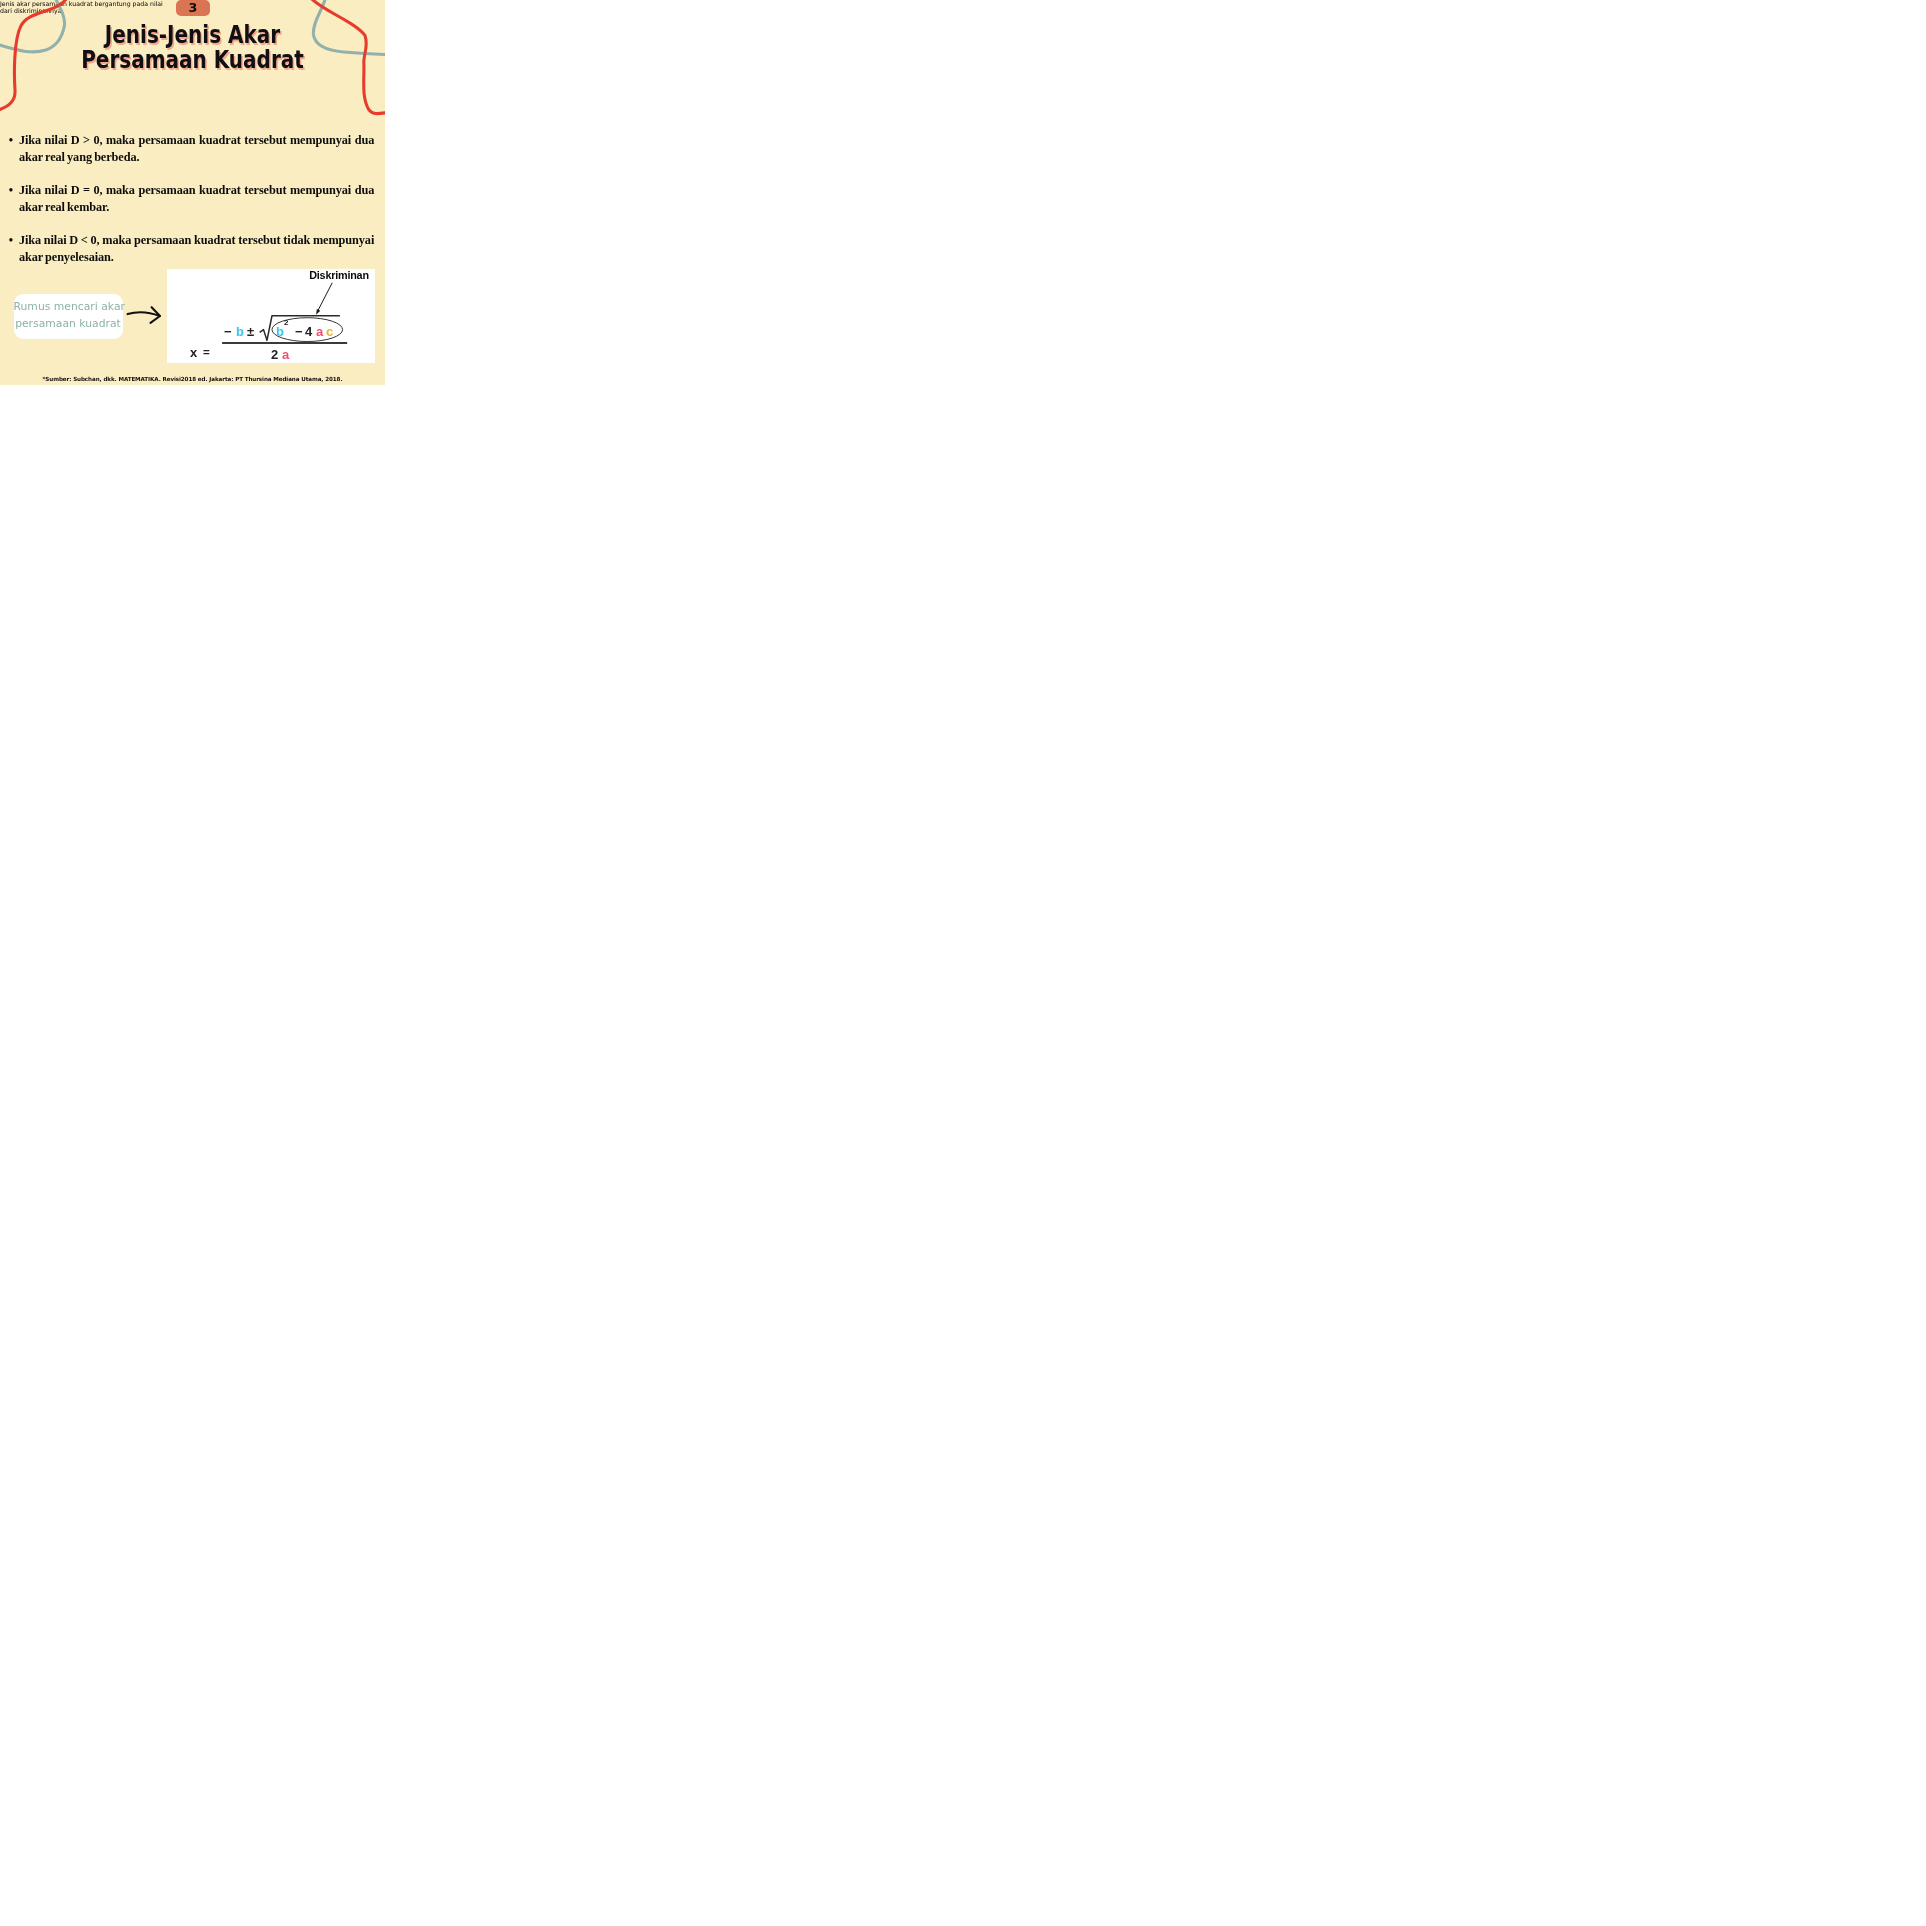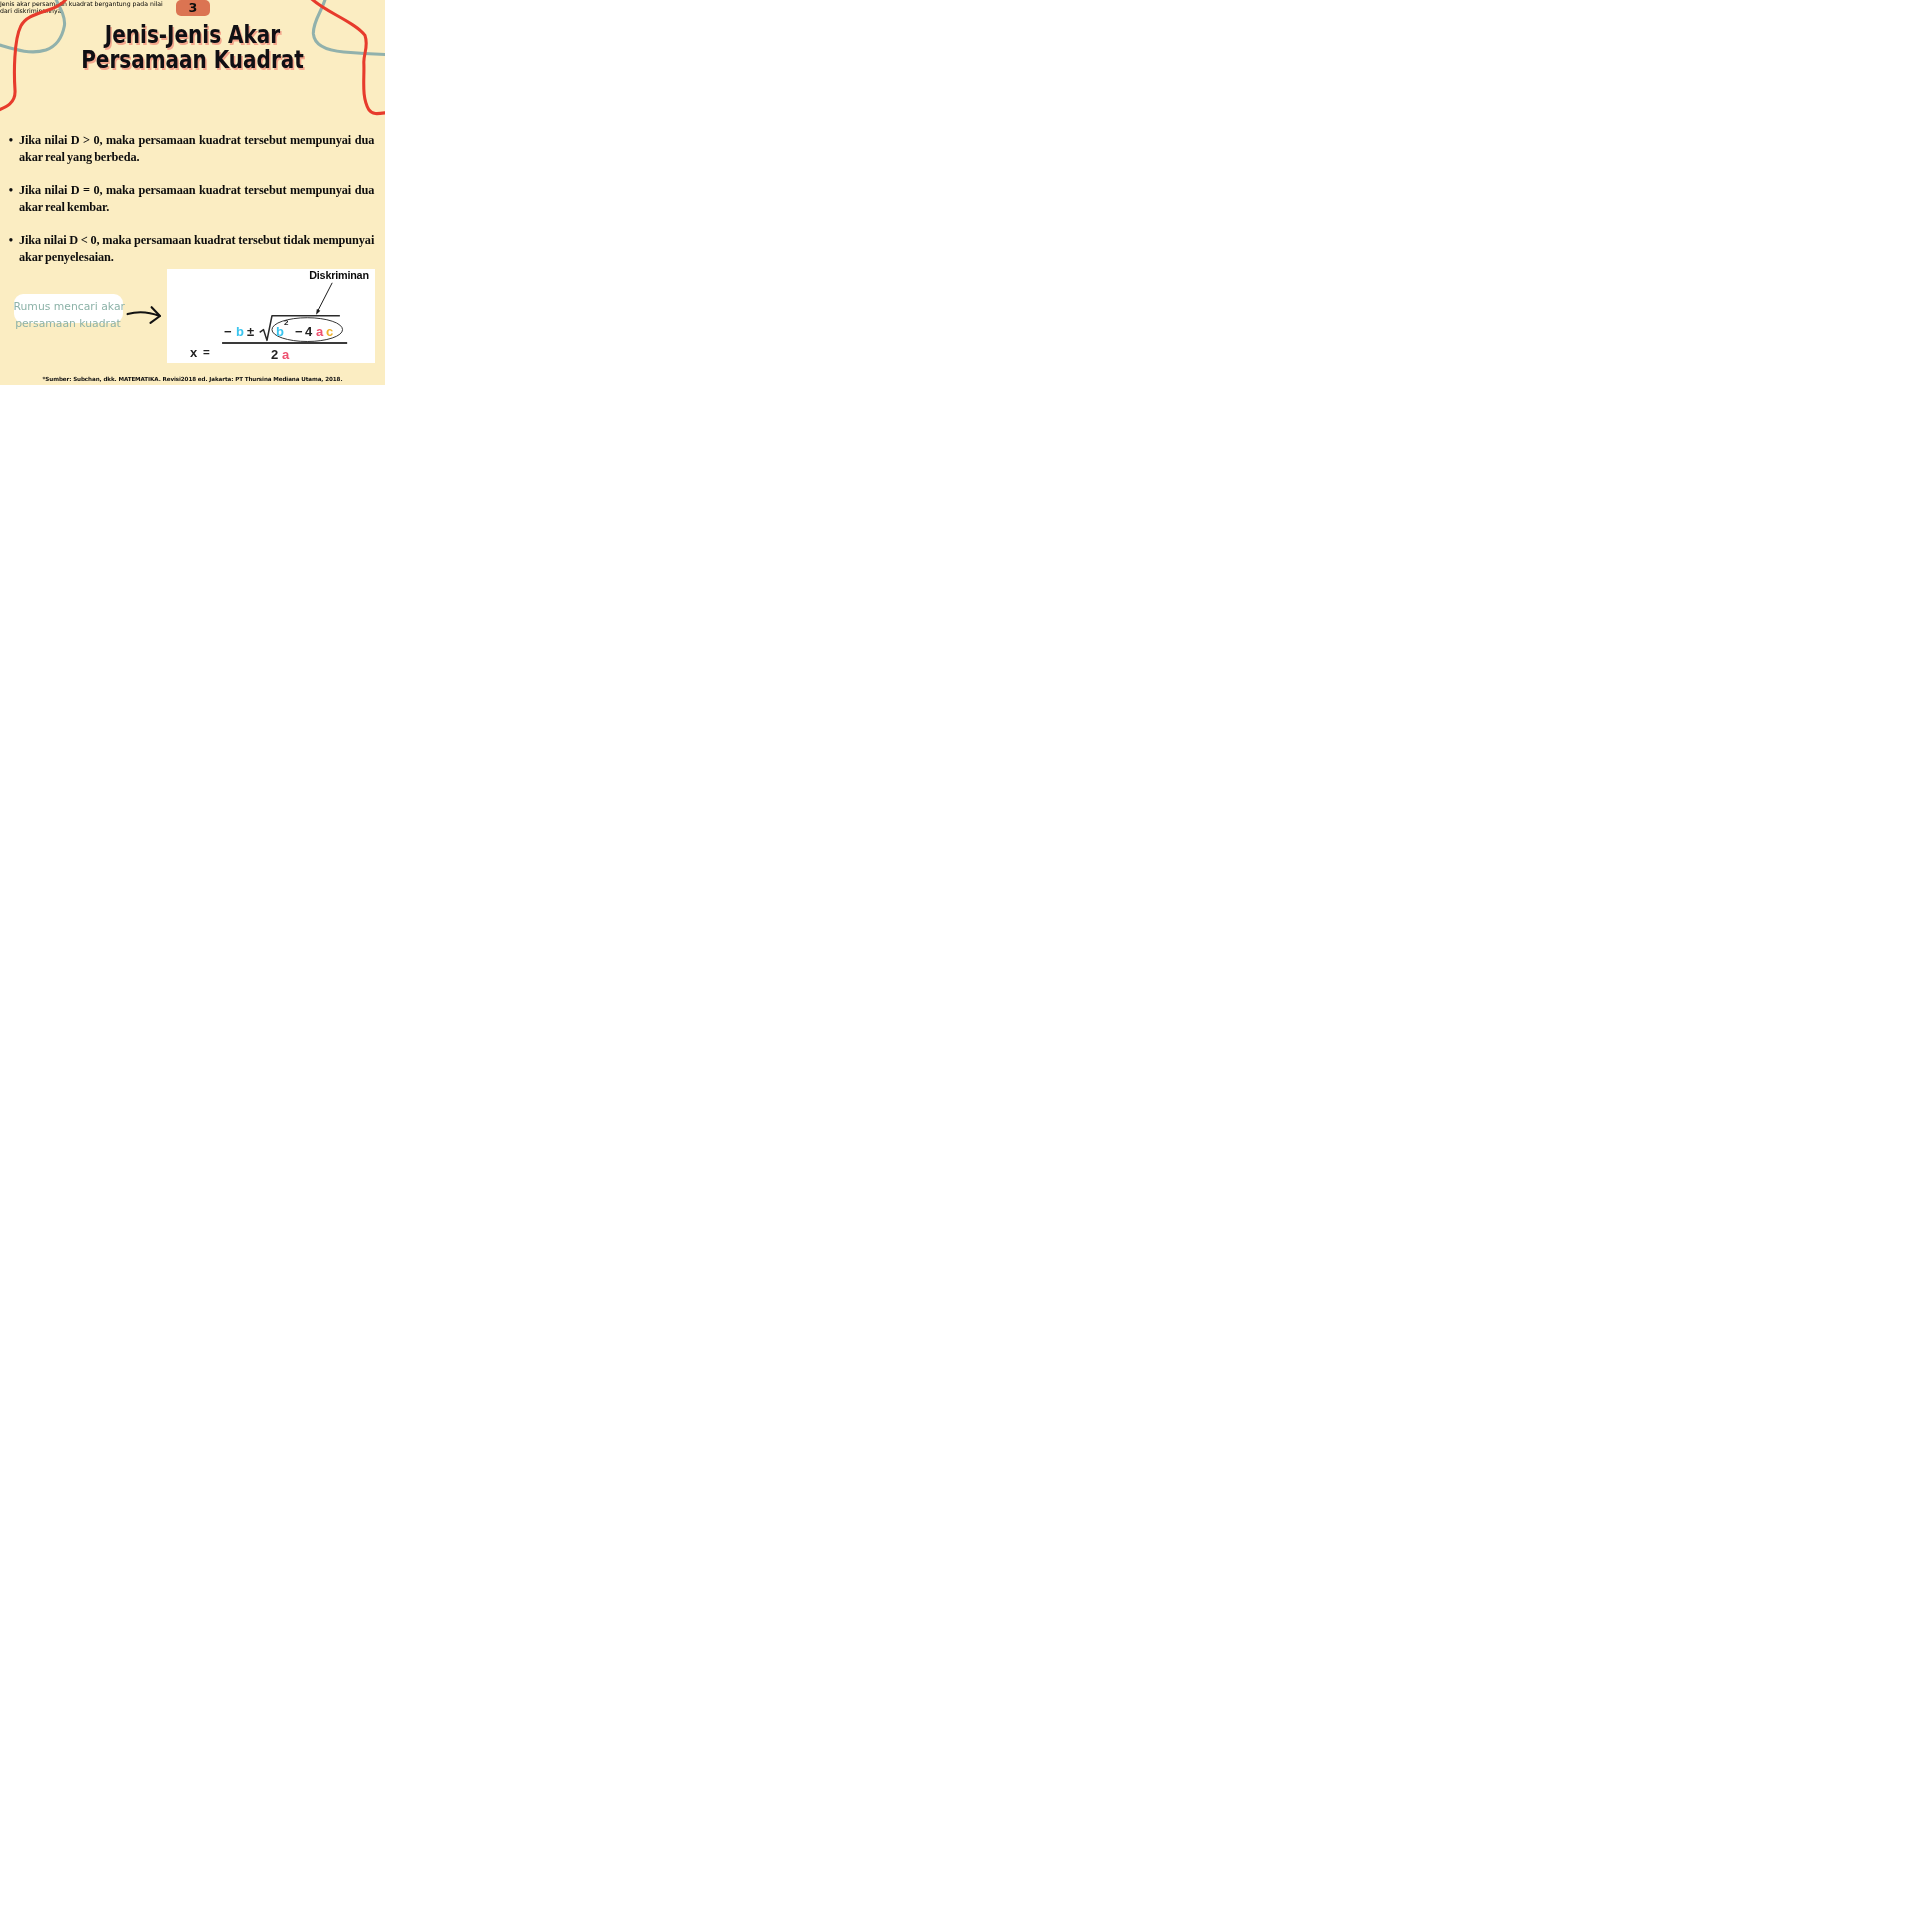--- a/index.html
+++ b/index.html
@@ -21,21 +21,21 @@
   .subtitle{position:absolute;left:0;right:0;top:82px;margin:0;text-align:center;
             font-size:11.6px;line-height:15.4px;letter-spacing:0.2px;color:#15151E;}
 
   .bullets{position:absolute;left:10px;right:10.8px;top:132px;margin:0;padding:0;list-style:none;
            font-family:"Liberation Serif","DejaVu Serif",serif;font-weight:700;
            font-size:12.3px;line-height:16.6px;letter-spacing:-0.1px;word-spacing:-0.8px;color:#0d0d0d;}
   .bullets li{position:relative;padding-left:8.9px;margin:0 0 17px 0;}
   .bullets .dot{position:absolute;left:-1.2px;top:0;}
   .bullets .btext{display:block;text-align:justify;}
 
-  .labelbox{position:absolute;left:13.5px;top:294px;width:109px;height:29px;background:#ffffff;
+  .labelbox{position:absolute;left:13.5px;top:294px;width:109px;height:45px;background:#ffffff;
             border-radius:9.2px;text-align:center;padding-top:5px;box-sizing:border-box;
             color:#8CB2A8;font-size:10.8px;line-height:16.6px;font-weight:400;}
   .labelbox div{white-space:nowrap;}
 
   .handarrow{position:absolute;left:123px;top:304px;width:45px;height:24px;}
 
   .formulabox{position:absolute;left:167px;top:269px;width:208px;height:94px;background:#ffffff;}
   .formulabox .fshapes{position:absolute;left:0;top:0;width:208px;height:94px;}
   .disk{position:absolute;right:6.2px;top:0.4px;font-family:"Liberation Sans",sans-serif;
         font-weight:700;font-size:10.8px;letter-spacing:-0.2px;color:#0b0b0b;}

